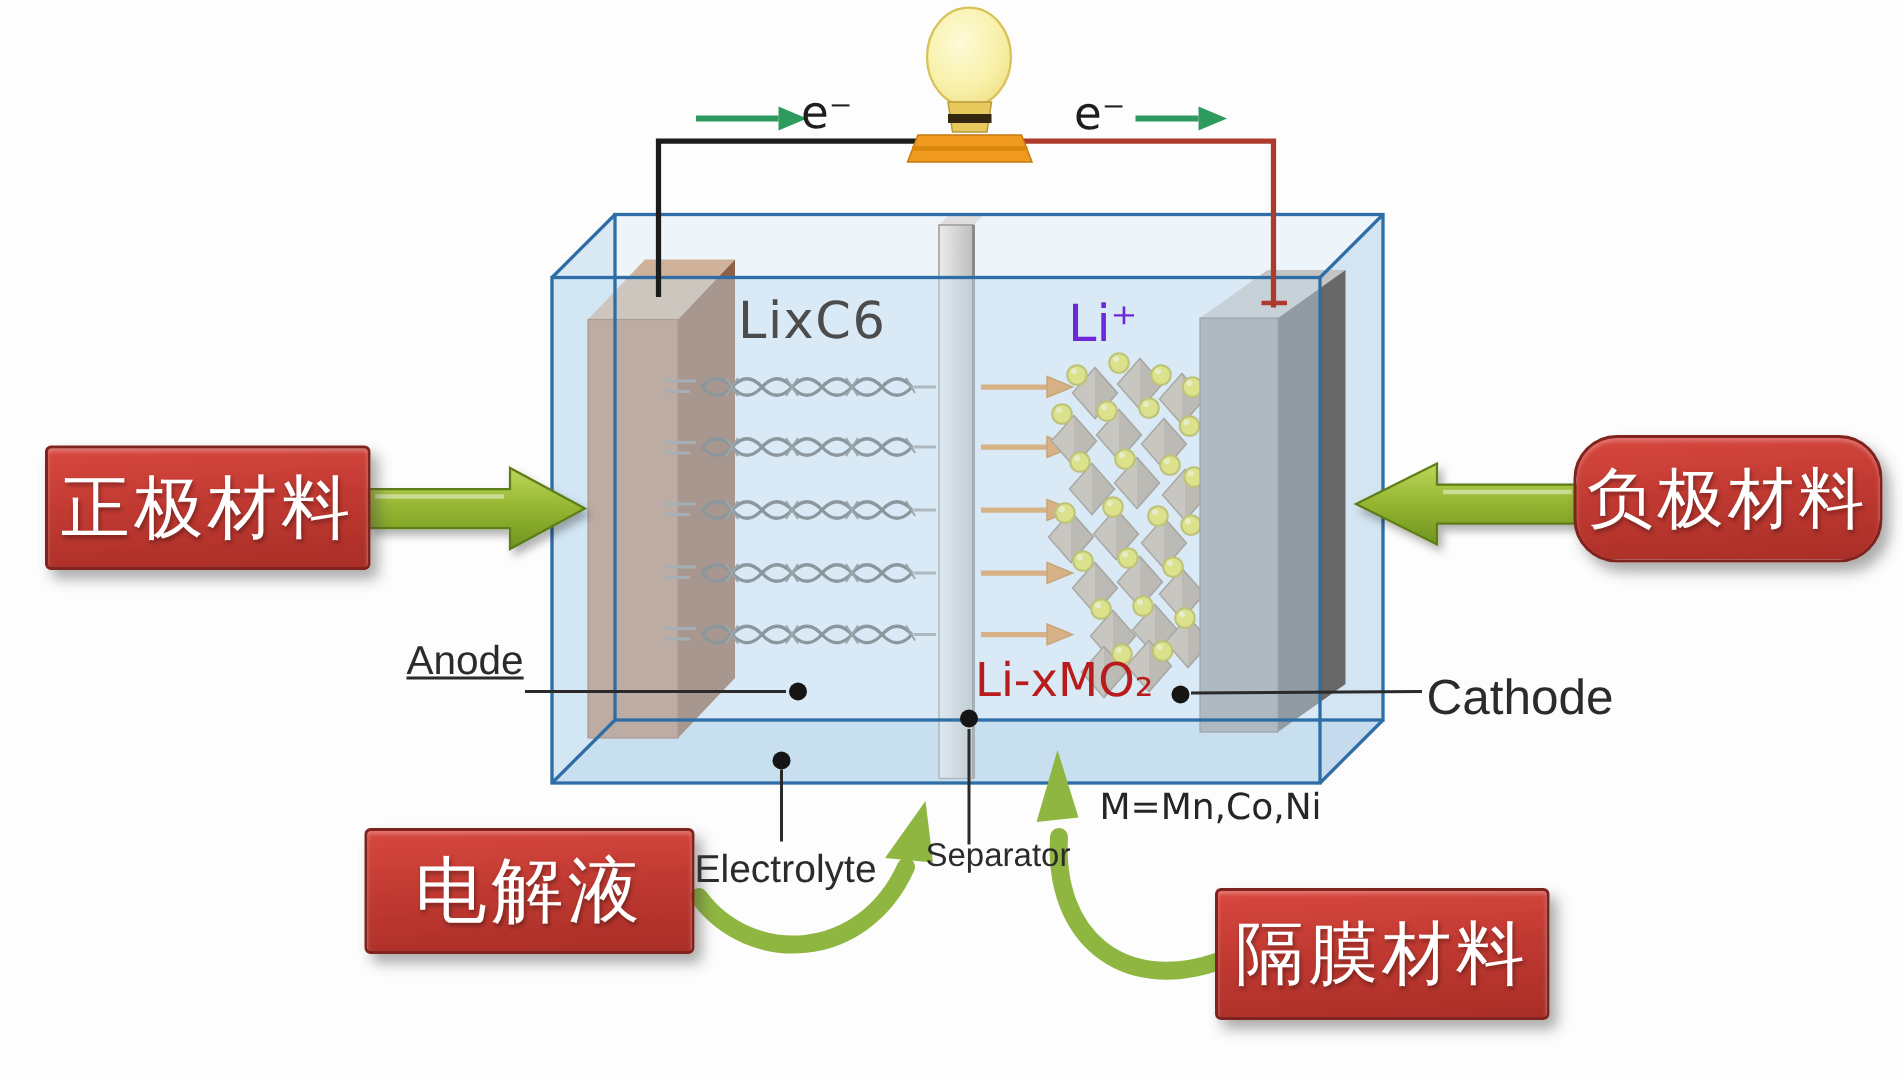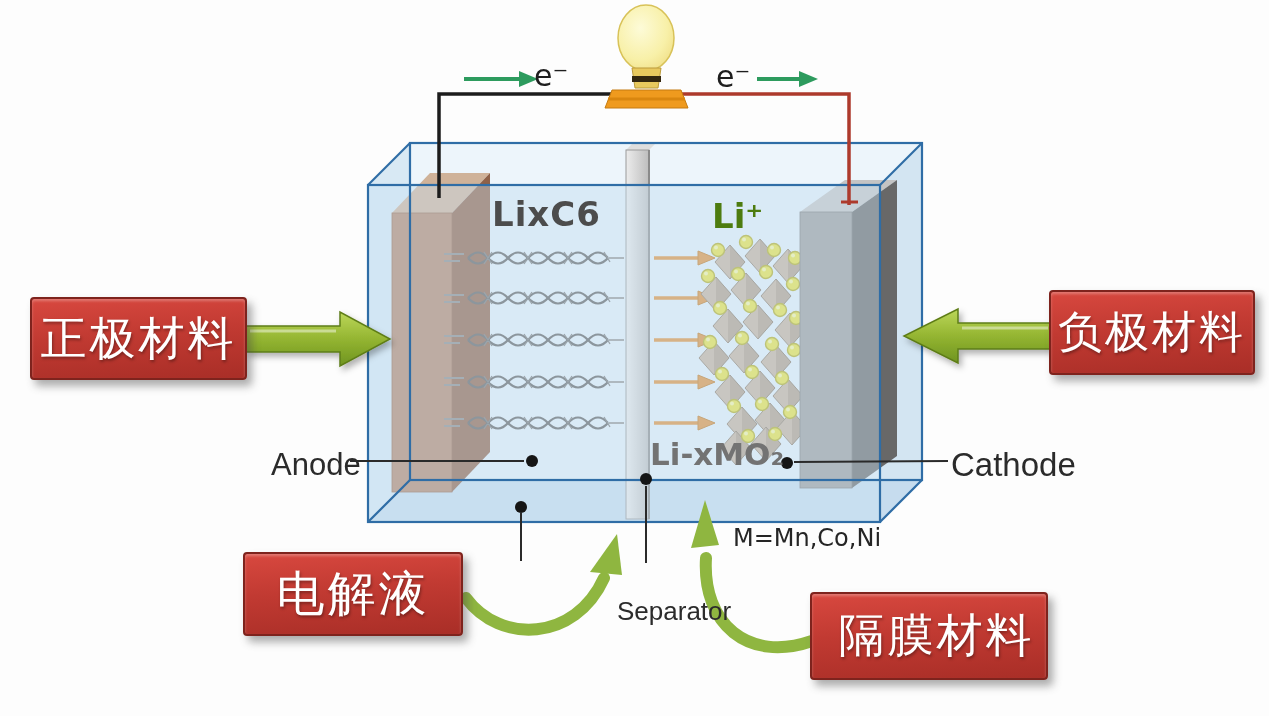--- a/index.html
+++ b/index.html
@@ -7,35 +7,35 @@
           font-family:"Liberation Sans","DejaVu Sans",sans-serif;}
   #diagram-svg{position:absolute;left:0;top:0;}
   .callout{position:absolute;display:flex;align-items:center;justify-content:center;
            color:#ffffff;font-weight:500;letter-spacing:3px;border-radius:4px;
            background:linear-gradient(176deg,#d8483f 0%,#c13a32 45%,#a92e27 100%);
            border:2px solid #7e231d;
            box-shadow:5px 6px 9px rgba(70,70,70,0.45), inset 0 2px 3px rgba(255,255,255,0.28);
            text-shadow:1px 2px 3px rgba(0,0,0,0.35);
            font-family:"Liberation Sans","DejaVu Sans",sans-serif;text-align:right;}
   #callout-positive{left:30px;top:297px;width:213px;height:79px;font-size:46px;}
-  #callout-negative{left:1049px;top:290px;width:202px;height:81px;font-size:44px;}
+  #callout-negative{left:1049px;top:290px;width:202px;height:81px;font-size:44px;border-radius:29px;}
   #callout-electrolyte{left:243px;top:552px;width:216px;height:80px;font-size:48px;}
-  #callout-separator{left:810px;top:592px;width:219px;height:84px;font-size:46px;padding-left:15px;}
-  .sci{position:absolute;color:#474747;font-weight:700;
+  #callout-separator{left:810px;top:592px;width:219px;height:84px;font-size:46px;}
+  .sci{position:absolute;color:#474747;font-weight:400;
        font-family:"DejaVu Sans","Liberation Sans",sans-serif;}
   #lbl-lixc6{left:492px;top:194px;font-size:34px;color:#4c4c4c;letter-spacing:1px;}
-  #lbl-liplus{left:712px;top:196px;font-size:34px;color:#4d7c0f;}
-  #lbl-lixmo2{left:650px;top:436px;font-size:31px;color:#737373;}
+  #lbl-liplus{left:712px;top:196px;font-size:34px;color:#6d28d9;}
+  #lbl-lixmo2{left:650px;top:436px;font-size:31px;color:#b91c1c;}
   #lbl-metals{left:733px;top:524px;font-size:24px;color:#252525;font-weight:500;}
   .eng{position:absolute;color:#2b2b2b;font-weight:400;
        font-family:"Liberation Sans","DejaVu Sans",sans-serif;}
-  #lbl-anode{left:271px;top:447px;font-size:31px;}
+  #lbl-anode{left:271px;top:425px;font-size:27px;text-decoration:underline;}
   #lbl-cathode{left:951px;top:446px;font-size:33px;}
   #lbl-electrolyte{left:463px;top:564px;font-size:26px;}
-  #lbl-separator{left:617px;top:596px;font-size:26px;}
+  #lbl-separator{left:617px;top:557px;font-size:22px;}
   .electron{position:absolute;color:#1e1e1e;font-size:30px;font-weight:500;
             font-family:"DejaVu Sans","Liberation Sans",sans-serif;}
   #electron-left{left:534px;top:58px;}
   #electron-right{left:716px;top:59px;}
 </style>
 </head>
 <body>
 
 <div id="canvas">
 
@@ -257,20 +257,21 @@
 <div id="electron-left" class="electron">e⁻</div>
 <div id="electron-right" class="electron">e⁻</div>
 
 <div id="lbl-lixc6" class="sci">LixC6</div>
 <div id="lbl-liplus" class="sci">Li⁺</div>
 <div id="lbl-lixmo2" class="sci">Li-xMO₂</div>
 <div id="lbl-metals" class="sci">M=Mn,Co,Ni</div>
 
 <div id="lbl-anode" class="eng">Anode</div>
 <div id="lbl-cathode" class="eng">Cathode</div>
+<div id="lbl-electrolyte" class="eng">Electrolyte</div>
 <div id="lbl-separator" class="eng">Separator</div>
 
 <div id="callout-positive" class="callout">正极材料</div>
 <div id="callout-negative" class="callout">负极材料</div>
 <div id="callout-electrolyte" class="callout">电解液</div>
 <div id="callout-separator" class="callout">隔膜材料</div>
 
 </div>
 
 </body></html>

